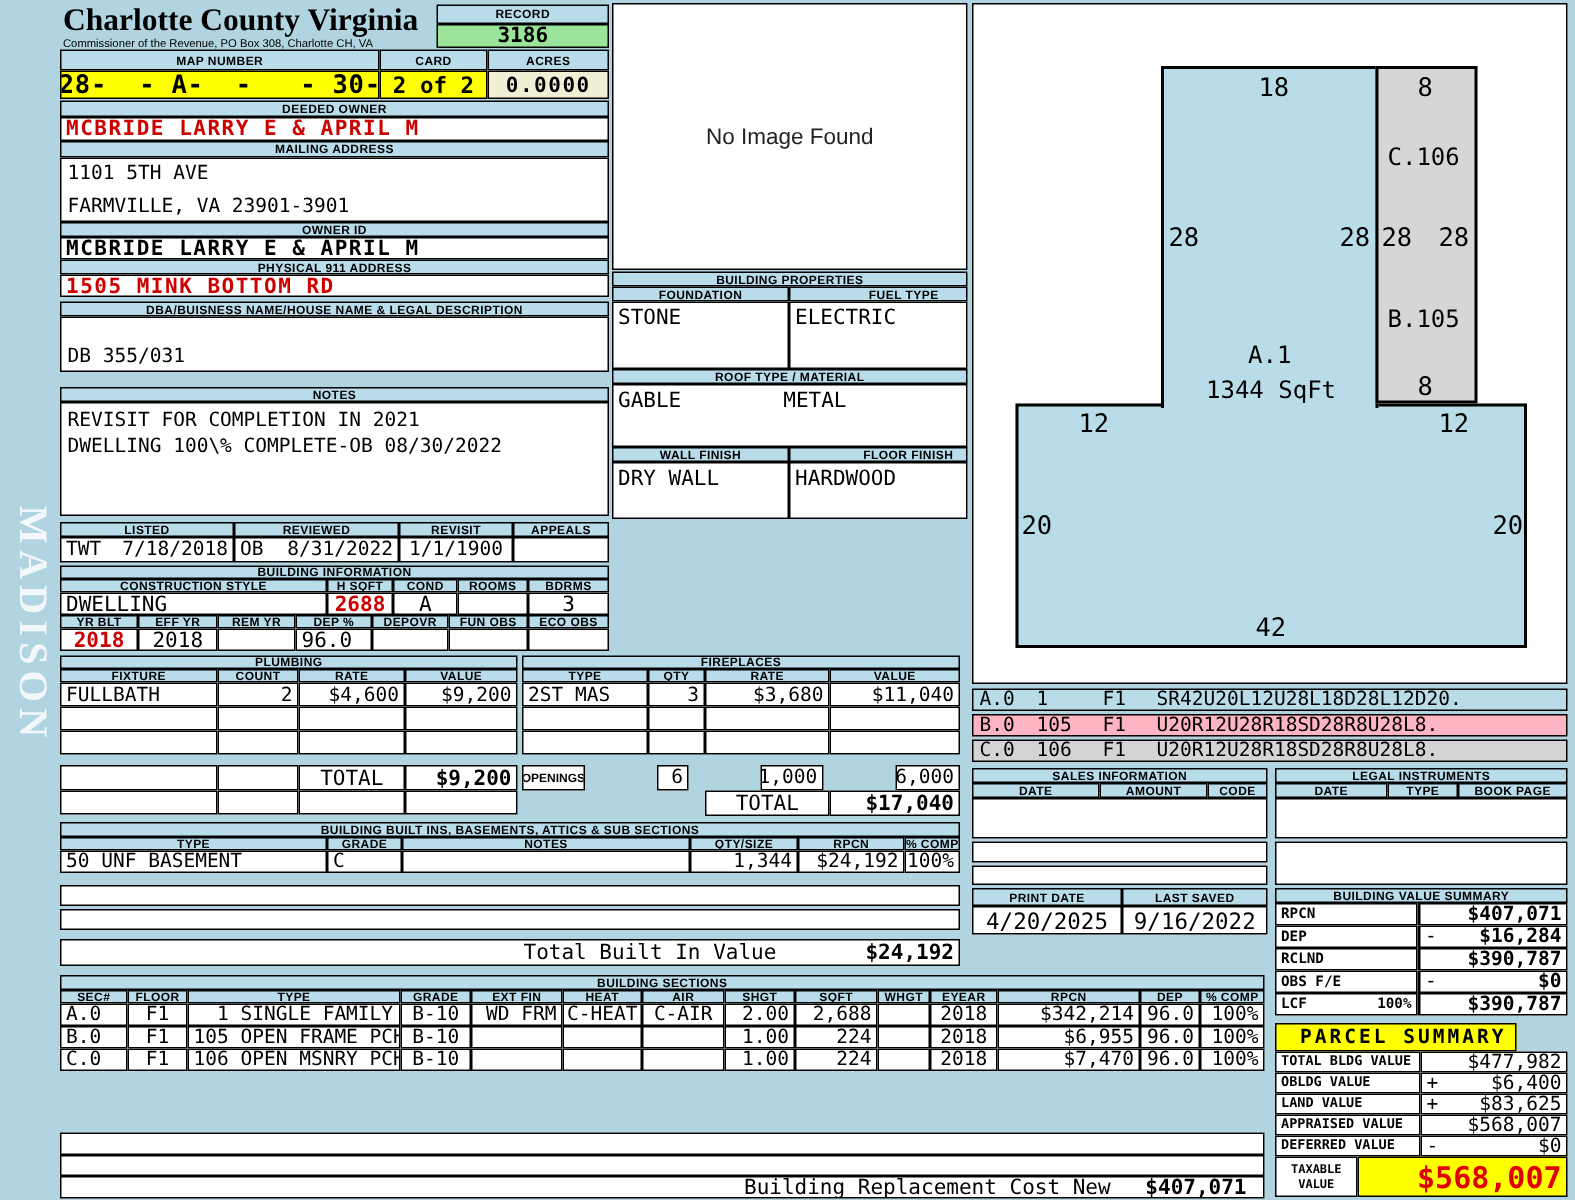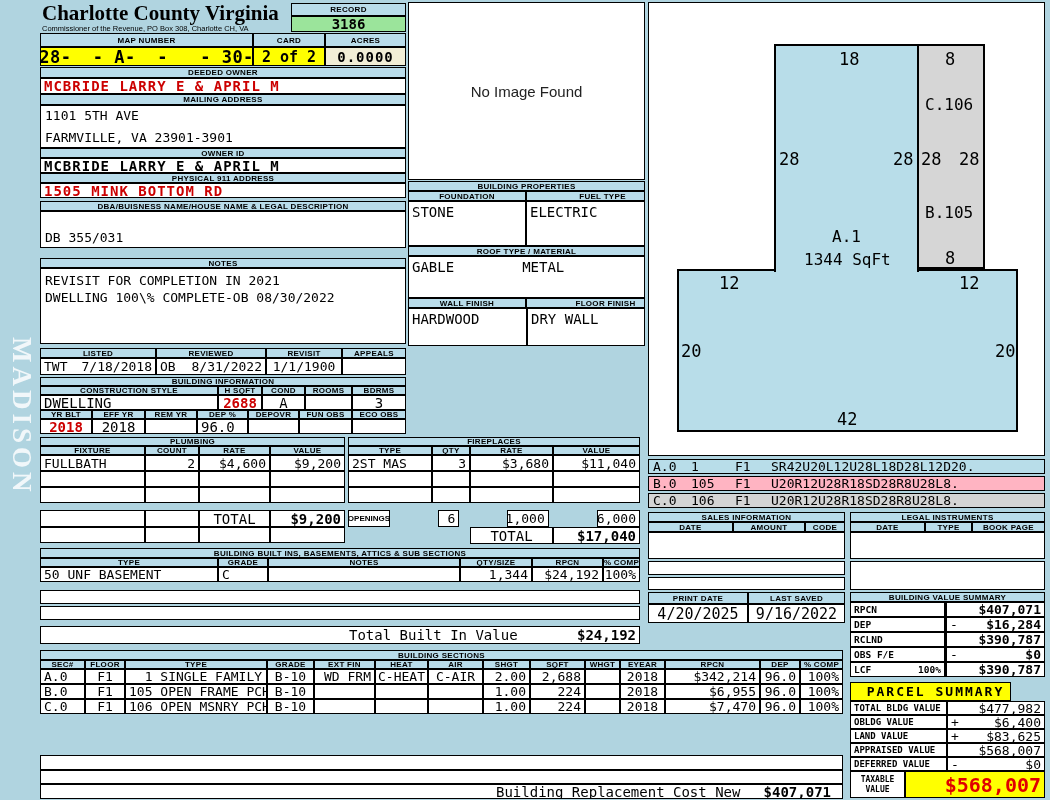--- a/index.html
+++ b/index.html
@@ -307,22 +307,22 @@
 <div class="abs hdr" style="left:408px;top:246px;width:237px;height:10px;">ROOF TYPE / MATERIAL</div>
 <div class="abs c m f14" style="left:408px;top:256px;width:237px;height:42px;align-items:flex-start;padding-top:2px;">
   <span>GABLE</span>
   <span style="margin-left:68px;">METAL</span>
 </div>
 <div class="abs r" style="left:408px;top:298px;width:237px;height:10px;">
   <div class="hdr" style="width:118px;">WALL FINISH</div>
   <div class="hdr" style="width:119px;padding-left:40px;">FLOOR FINISH</div>
 </div>
 <div class="abs r" style="left:408px;top:308px;width:237px;height:38px;">
+  <div class="c m f14" style="width:118px;align-items:flex-start;padding-top:2px;">DRY WALL</div>
   <div class="c m f14" style="width:119px;align-items:flex-start;padding-top:2px;">HARDWOOD</div>
-  <div class="c m f14" style="width:118px;align-items:flex-start;padding-top:2px;">DRY WALL</div>
 </div>
 
 <div class="abs" style="left:648px;top:2px;width:397px;height:454px;background:#fff;border:1px solid #000;">
 
   <div class="shape" style="left:28px;top:266px;width:341px;height:163px;background:#b8dde9;border:2px solid #000;"></div>
 
   <div class="shape" style="left:125px;top:41px;width:145px;height:228px;background:#b8dde9;border:2px solid #000;border-bottom:none;"></div>
 
   <div class="shape" style="left:268px;top:41px;width:68px;height:225px;background:#d6d6d6;border:2px solid #000;"></div>
 

